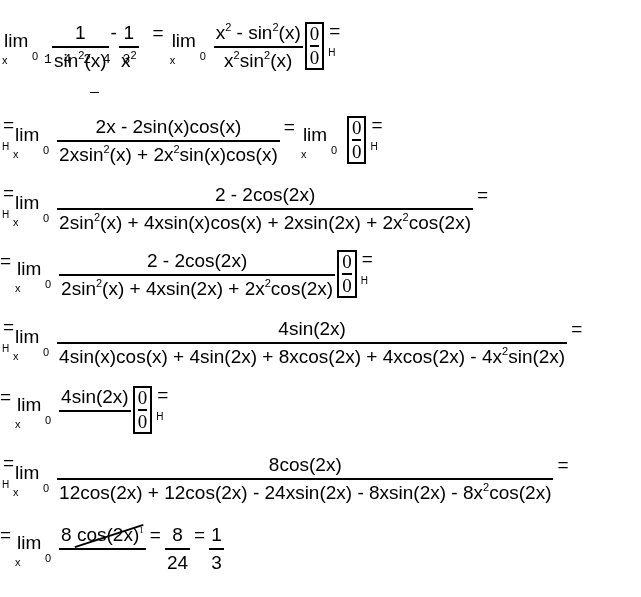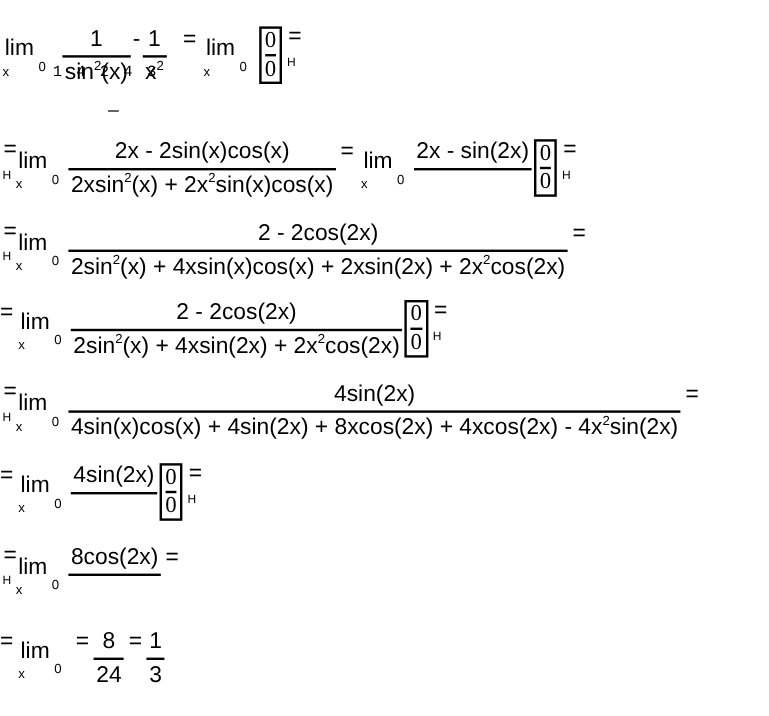--- a/index.html
+++ b/index.html
@@ -49,21 +49,23 @@
     <span class="num">1</span>
     <span class="bar"></span>
     <span class="den"><span>x</span><sup>2</sup></span>
   </span>
   <span class="eq" style="padding-left:14px;">=</span>
   <span class="lim">
     <span class="l">lim</span>
     <span class="sub"><span>x</span><span class="z">0</span></span>
   </span>
   <span class="frac">
-    <span class="bar"></span>
+    <span class="num"><span>x</span><sup>2</sup><span> - sin</span><sup>2</sup><span>(x)</span></span>
+    <span class="bar"></span>
+    <span class="den"><span>x</span><sup>2</sup><span>sin</span><sup>2</sup><span>(x)</span></span>
   </span>
   <span class="box">
     <span class="n">0</span>
       <span class="b"></span>
       <span class="n">0</span>
   </span>
   <span class="eqh">
       <span class="e">=</span>
       <span class="h">H</span>
     </span>
@@ -84,21 +86,20 @@
     <span class="num">2x - 2sin(x)cos(x)</span>
       <span class="bar"></span>
     <span class="den"><span>2xsin</span><sup>2</sup><span>(x) + 2x</span><sup>2</sup><span>sin(x)cos(x)</span></span>
   </span>
   <span class="eq">=</span>
   <span class="lim">
       <span class="l">lim</span>
       <span class="sub"><span>x</span><span class="z">0</span></span>
     </span>
   <span class="frac">
-    <span class="num">2x - sin(2x)</span>
       <span class="bar"></span>
   </span>
   <span class="box">
       <span class="n">0</span>
       <span class="b"></span>
       <span class="n">0</span>
     </span>
   <span class="eqh">
       <span class="e">=</span>
       <span class="h">H</span>
@@ -187,31 +188,33 @@
       <span class="e">=</span>
       <span class="h">H</span>
     </span>
   <span class="lim" style="margin-left:-6px;">
       <span class="l">lim</span>
       <span class="sub"><span>x</span><span class="z">0</span></span>
     </span>
   <span class="frac">
     <span class="num">8cos(2x)</span>
       <span class="bar"></span>
+    <span class="den"><span>12cos(2x) + 12cos(2x) - 24xsin(2x) - 8xsin(2x) - 8x</span><sup>2</sup><span>cos(2x)</span></span>
   </span>
   <span class="eq">=</span>
 </div>
 
 <div class="line" style="top:524px;">
   <span class="eq" style="padding:0 2px 0 0;">=</span>
   <span class="lim">
       <span class="l">lim</span>
       <span class="sub"><span>x</span><span class="z">0</span></span>
     </span>
   <span class="frac">
+    <span class="num"><span>8 </span><span class="strike up">cos(2x)</span><sup class="tiny">1</sup></span>
     <span class="bar"></span>
   </span>
   <span class="eq">=</span>
   <span class="frac">
     <span class="num">8</span>
       <span class="bar"></span>
       <span class="den">24</span>
   </span>
   <span class="eq">=</span>
   <span class="frac">

